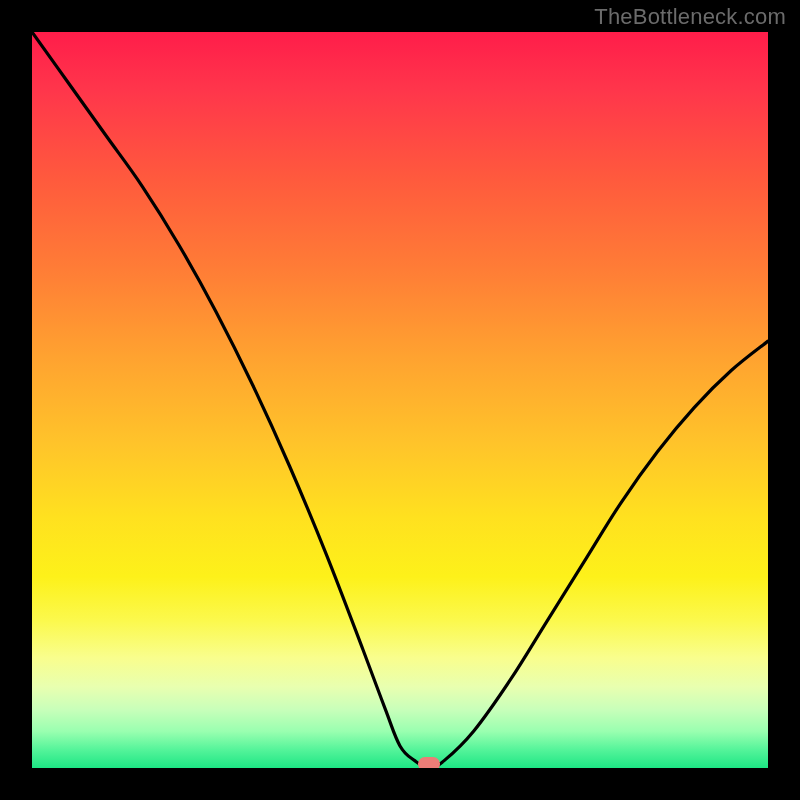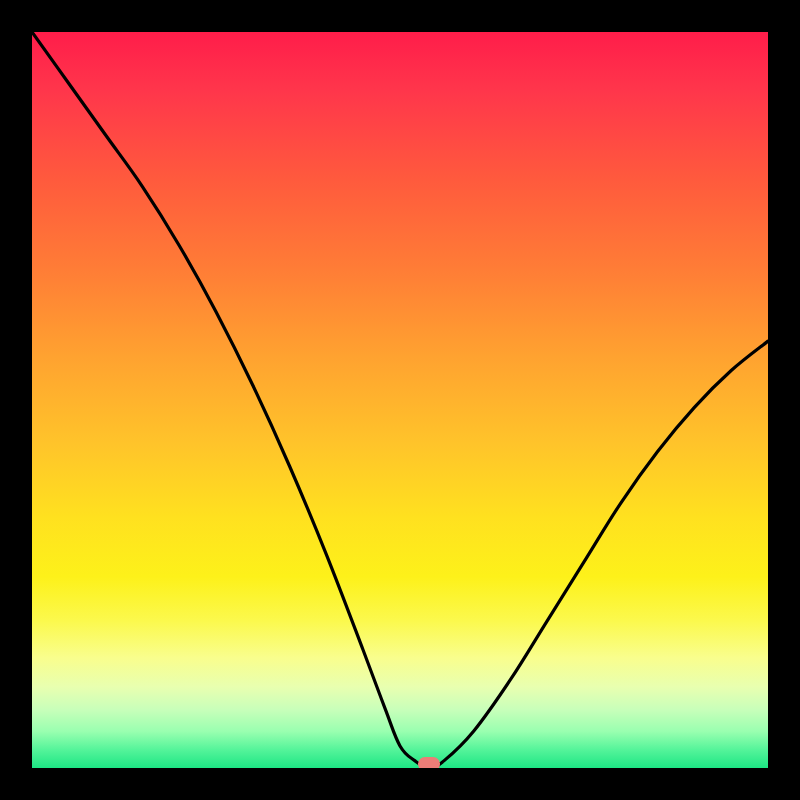--- a/index.html
+++ b/index.html
@@ -78,20 +78,21 @@
     border-radius: 7px;
     transform: translate(-50%, -50%);
     z-index: 5;
   }
 </style>
 </head>
 <body>
 
 <div class="frame">
 
+  <div class="watermark">TheBottleneck.com</div>
 
   <div class="plot-area">
     <div class="gradient"></div>
 
     <svg class="curve" viewBox="0 0 736 736" preserveAspectRatio="none">
       <path id="curve-path" d="M 0 0 C 6.6240000000000006 9.273599999999997, 23.552000000000003 32.97279999999999, 36.800000000000004 51.51999999999998 C 50.048 70.06719999999997, 60.35200000000001 84.49279999999997, 73.60000000000001 103.03999999999996 C 86.84800000000001 121.58719999999995, 97.15199999999999 134.68799999999993, 110.39999999999999 154.55999999999995 C 123.648 174.43199999999996, 133.95200000000003 190.91840000000005, 147.20000000000002 213.44000000000005 C 160.448 235.96160000000006, 170.752 254.5088, 184 279.68 C 197.248 304.8512, 207.552 325.45919999999995, 220.79999999999998 353.28 C 234.04799999999997 381.1008, 244.35199999999995 403.7696, 257.59999999999997 434.24 C 270.84799999999996 464.7104, 281.15200000000004 489.43999999999994, 294.40000000000003 522.56 C 307.648 555.68, 320.6016 590.4192, 331.2 618.24 C 341.79839999999996 646.0608, 346.65599999999995 659.8976, 353.28 677.12 C 359.904 694.3424, 362.7008 704.6464, 368 713.92 C 373.2992 723.1936, 377.42080000000004 724.6655999999999, 382.72 728.64 C 388.0192 732.6144, 392.14080000000007 736, 397.44000000000005 736 C 402.73920000000004 736, 404.2112 735.264, 412.16 728.64 C 420.10880000000003 722.016, 429.67679999999996 713.7728000000001, 441.59999999999997 699.2 C 453.5232 684.6272, 465.15200000000004 667.5520000000001, 478.40000000000003 647.6800000000001 C 491.648 627.808, 501.95199999999994 609.9968, 515.1999999999999 588.8 C 528.448 567.6031999999999, 538.752 551.1167999999999, 552 529.92 C 565.248 508.72319999999996, 575.552 490.91200000000003, 588.8000000000001 471.04 C 602.0480000000001 451.168, 612.3520000000001 436.7424, 625.6 419.52 C 638.848 402.2976, 649.152 389.93280000000004, 662.4 375.36 C 675.6479999999999 360.7872, 685.9519999999999 350.48319999999995, 699.1999999999999 338.55999999999995 C 712.448 326.63679999999994, 729.376 314.4192, 736 309.12"></path>
     </svg>
 
     <div id="marker" class="marker" style="left: 397.44px; top: 732px;"></div>
   </div>

